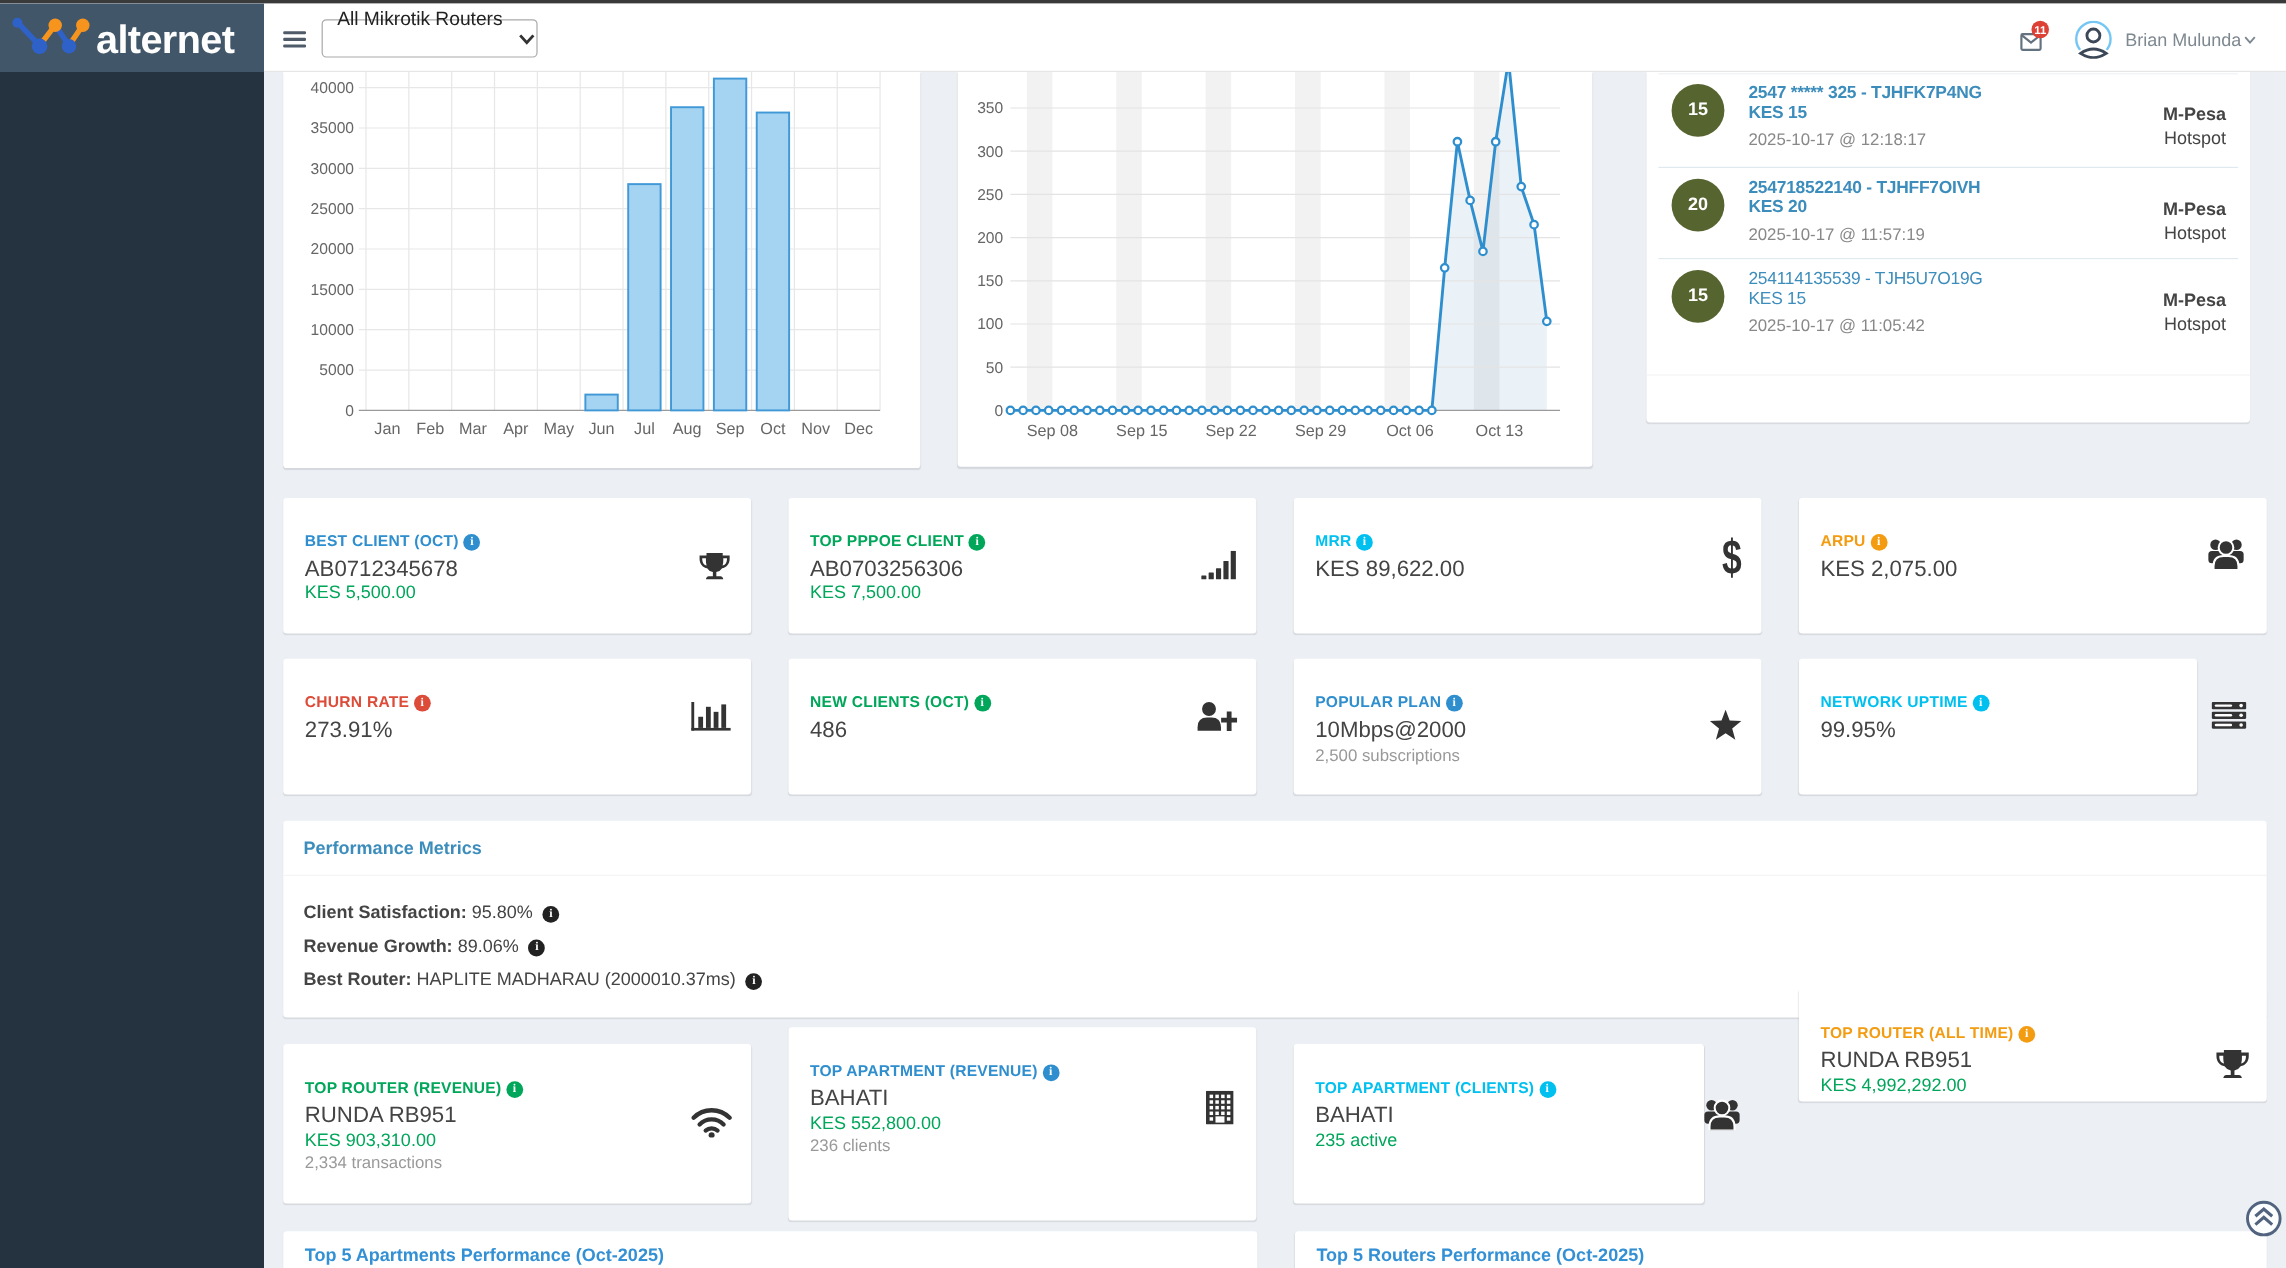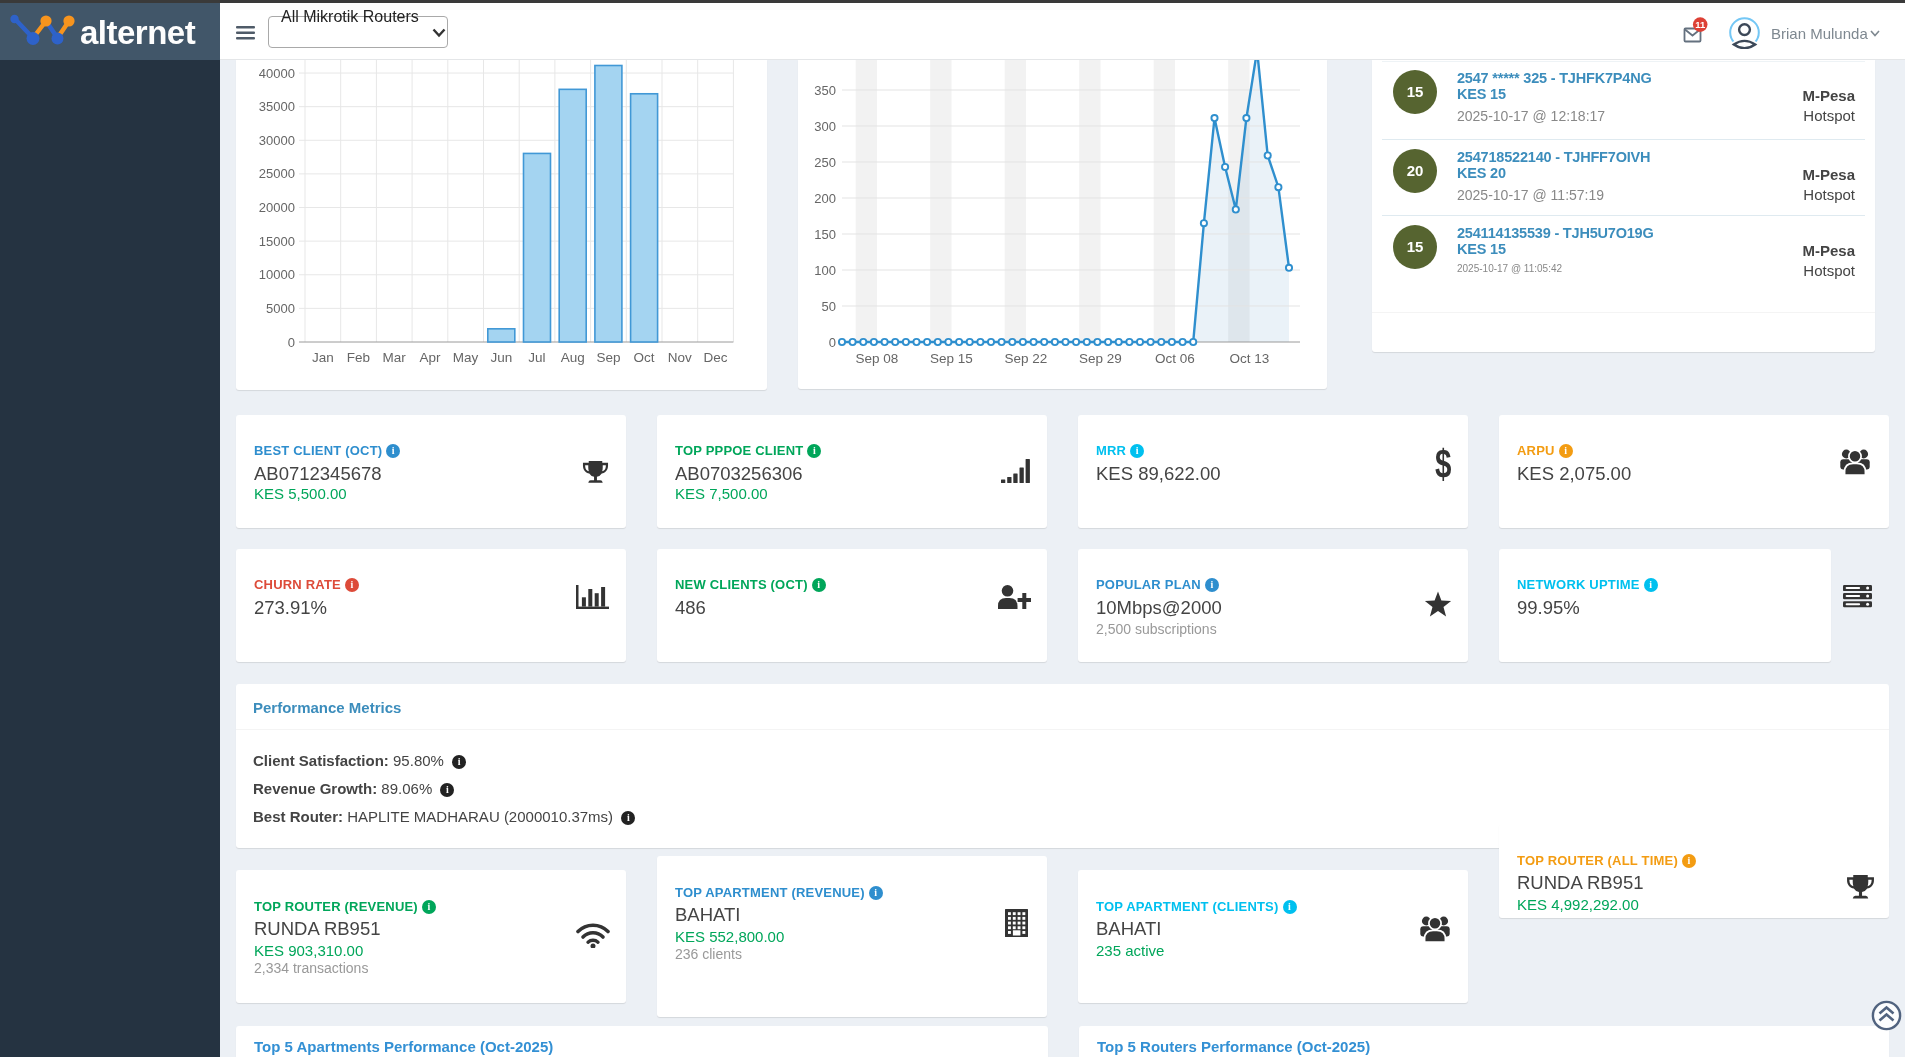--- a/index.html
+++ b/index.html
@@ -194,22 +194,22 @@
     <div class="abs" style="left:85px;top:11px;font-size:14.5px;font-weight:bold;color:#3c8dbc;line-height:15.8px;letter-spacing:-.2px">2547 ***** 325 - TJHFK7P4NG<br>KES 15</div>
     <div class="abs" style="left:85px;top:48px;font-size:14px;color:#888">2025-10-17 @ 12:18:17</div>
     <div class="abs" style="right:20px;top:27px;font-size:15px;font-weight:bold;color:#444;text-align:right">M-Pesa</div>
     <div class="abs" style="right:20px;top:47px;font-size:15px;color:#444;text-align:right">Hotspot</div>
     <div class="abs" style="left:21px;top:89px;width:44px;height:44px;border-radius:50%;background:#566430;color:#fff;font-weight:bold;font-size:15px;text-align:center;line-height:44px">20</div>
     <div class="abs" style="left:85px;top:90px;font-size:14.5px;font-weight:bold;color:#3c8dbc;line-height:15.8px;letter-spacing:-.2px">254718522140 - TJHFF7OIVH<br>KES 20</div>
     <div class="abs" style="left:85px;top:127px;font-size:14px;color:#888">2025-10-17 @ 11:57:19</div>
     <div class="abs" style="right:20px;top:106px;font-size:15px;font-weight:bold;color:#444;text-align:right">M-Pesa</div>
     <div class="abs" style="right:20px;top:126px;font-size:15px;color:#444;text-align:right">Hotspot</div>
     <div class="abs" style="left:21px;top:165px;width:44px;height:44px;border-radius:50%;background:#566430;color:#fff;font-weight:bold;font-size:15px;text-align:center;line-height:44px">15</div>
-    <div class="abs" style="left:85px;top:166px;font-size:14.5px;font-weight:bold;color:#3c8dbc;line-height:15.8px;letter-spacing:-.2px">254114135539 - TJH5U7O19G<br>KES 15</div>
-    <div class="abs" style="left:85px;top:203px;font-size:10px;color:#888">2025-10-17 @ 11:05:42</div>
+    <div class="abs" style="left:85px;top:166px;font-size:14.5px;font-weight:normal;color:#3c8dbc;line-height:15.8px;letter-spacing:-.2px">254114135539 - TJH5U7O19G<br>KES 15</div>
+    <div class="abs" style="left:85px;top:203px;font-size:14px;color:#888">2025-10-17 @ 11:05:42</div>
     <div class="abs" style="right:20px;top:182px;font-size:15px;font-weight:bold;color:#444;text-align:right">M-Pesa</div>
     <div class="abs" style="right:20px;top:202px;font-size:15px;color:#444;text-align:right">Hotspot</div>
     <div class="abs" style="left:0;top:252px;width:503px;height:1px;background:#f4f4f4"></div>
   </div>
 <div class="card" style="left:236px;top:415px;width:390px;height:113px">
     <div class="sct" style="color:#2e8ece">BEST CLIENT (OCT)<span class="inf" style="background:#2e8ece">i</span></div>
     <div class="scv">AB0712345678</div>
     <div class="sck">KES 5,500.00</div>
     <svg class="icn" style="left:346px;top:44px" width="27" height="27" viewBox="0 0 28 26">
 <path d="M7 1 h14 v2 h6 v3 c0 4.5 -3 7.5 -6.5 8 a7.5 7.5 0 0 1 -5 3.4 v3.6 h3.5 q2 0 2.5 2.5 h-15 q.5 -2.5 2.5 -2.5 h3.5 v-3.6 a7.5 7.5 0 0 1 -5 -3.4 C4 13.5 1 10.5 1 6 v-3 h6 z M3.3 5.5 v1 c0 3 1.8 4.8 3.8 5.3 a13 13 0 0 1 -.6-4 v-2.3 z M24.7 5.5 h-3.2 v2.3 a13 13 0 0 1 -.6 4 c2-.5 3.8-2.3 3.8-5.3 z" fill="#333"></path>
@@ -328,21 +328,21 @@
       <rect x="17.4" y="12.6" width="2.9" height="2.9" fill="#fff"></rect>
       <rect x="3.0" y="17.3" width="2.9" height="2.9" fill="#fff"></rect>
       <rect x="7.8" y="17.3" width="2.9" height="2.9" fill="#fff"></rect>
       <rect x="12.6" y="17.3" width="2.9" height="2.9" fill="#fff"></rect>
       <rect x="17.4" y="17.3" width="2.9" height="2.9" fill="#fff"></rect>
       <rect x="3" y="22" width="2.9" height="2.9" fill="#fff"></rect>
       <rect x="17.4" y="22" width="2.9" height="2.9" fill="#fff"></rect>
       <rect x="7.9" y="21.3" width="7.5" height="5.2" fill="#fff"></rect>
     </svg>
   </div>
-<div class="card" style="left:1078px;top:870px;width:390px;height:133px">
+<div class="card" style="left:1078px;top:870px;width:342px;height:133px">
     <div class="sct" style="top:29px;color:#00c0ef">TOP APARTMENT (CLIENTS)<span class="inf" style="background:#00c0ef">i</span></div>
     <div class="scv" style="top:48px">BAHATI</div>
     <div class="sck" style="top:72px">235 active</div>
     <svg class="icn" style="left:342px;top:44px" width="30" height="28" viewBox="0 0 30 28">
 <circle cx="6.3" cy="7" r="4.4" fill="#333"></circle>
 <rect x="0.3" y="12.2" width="12" height="10.2" rx="3" fill="#333"></rect>
 <circle cx="23.7" cy="7" r="4.4" fill="#333"></circle>
 <rect x="17.7" y="12.2" width="12" height="10.2" rx="3" fill="#333"></rect>
 <circle cx="15" cy="9.3" r="6.1" fill="#333" stroke="#fff" stroke-width="1.7"></circle>
 <path d="M4.6 28 v-3.2 q0 -8.5 8.5 -8.5 h3.8 q8.5 0 8.5 8.5 V28 z" fill="#333" stroke="#fff" stroke-width="1.7"></path>

